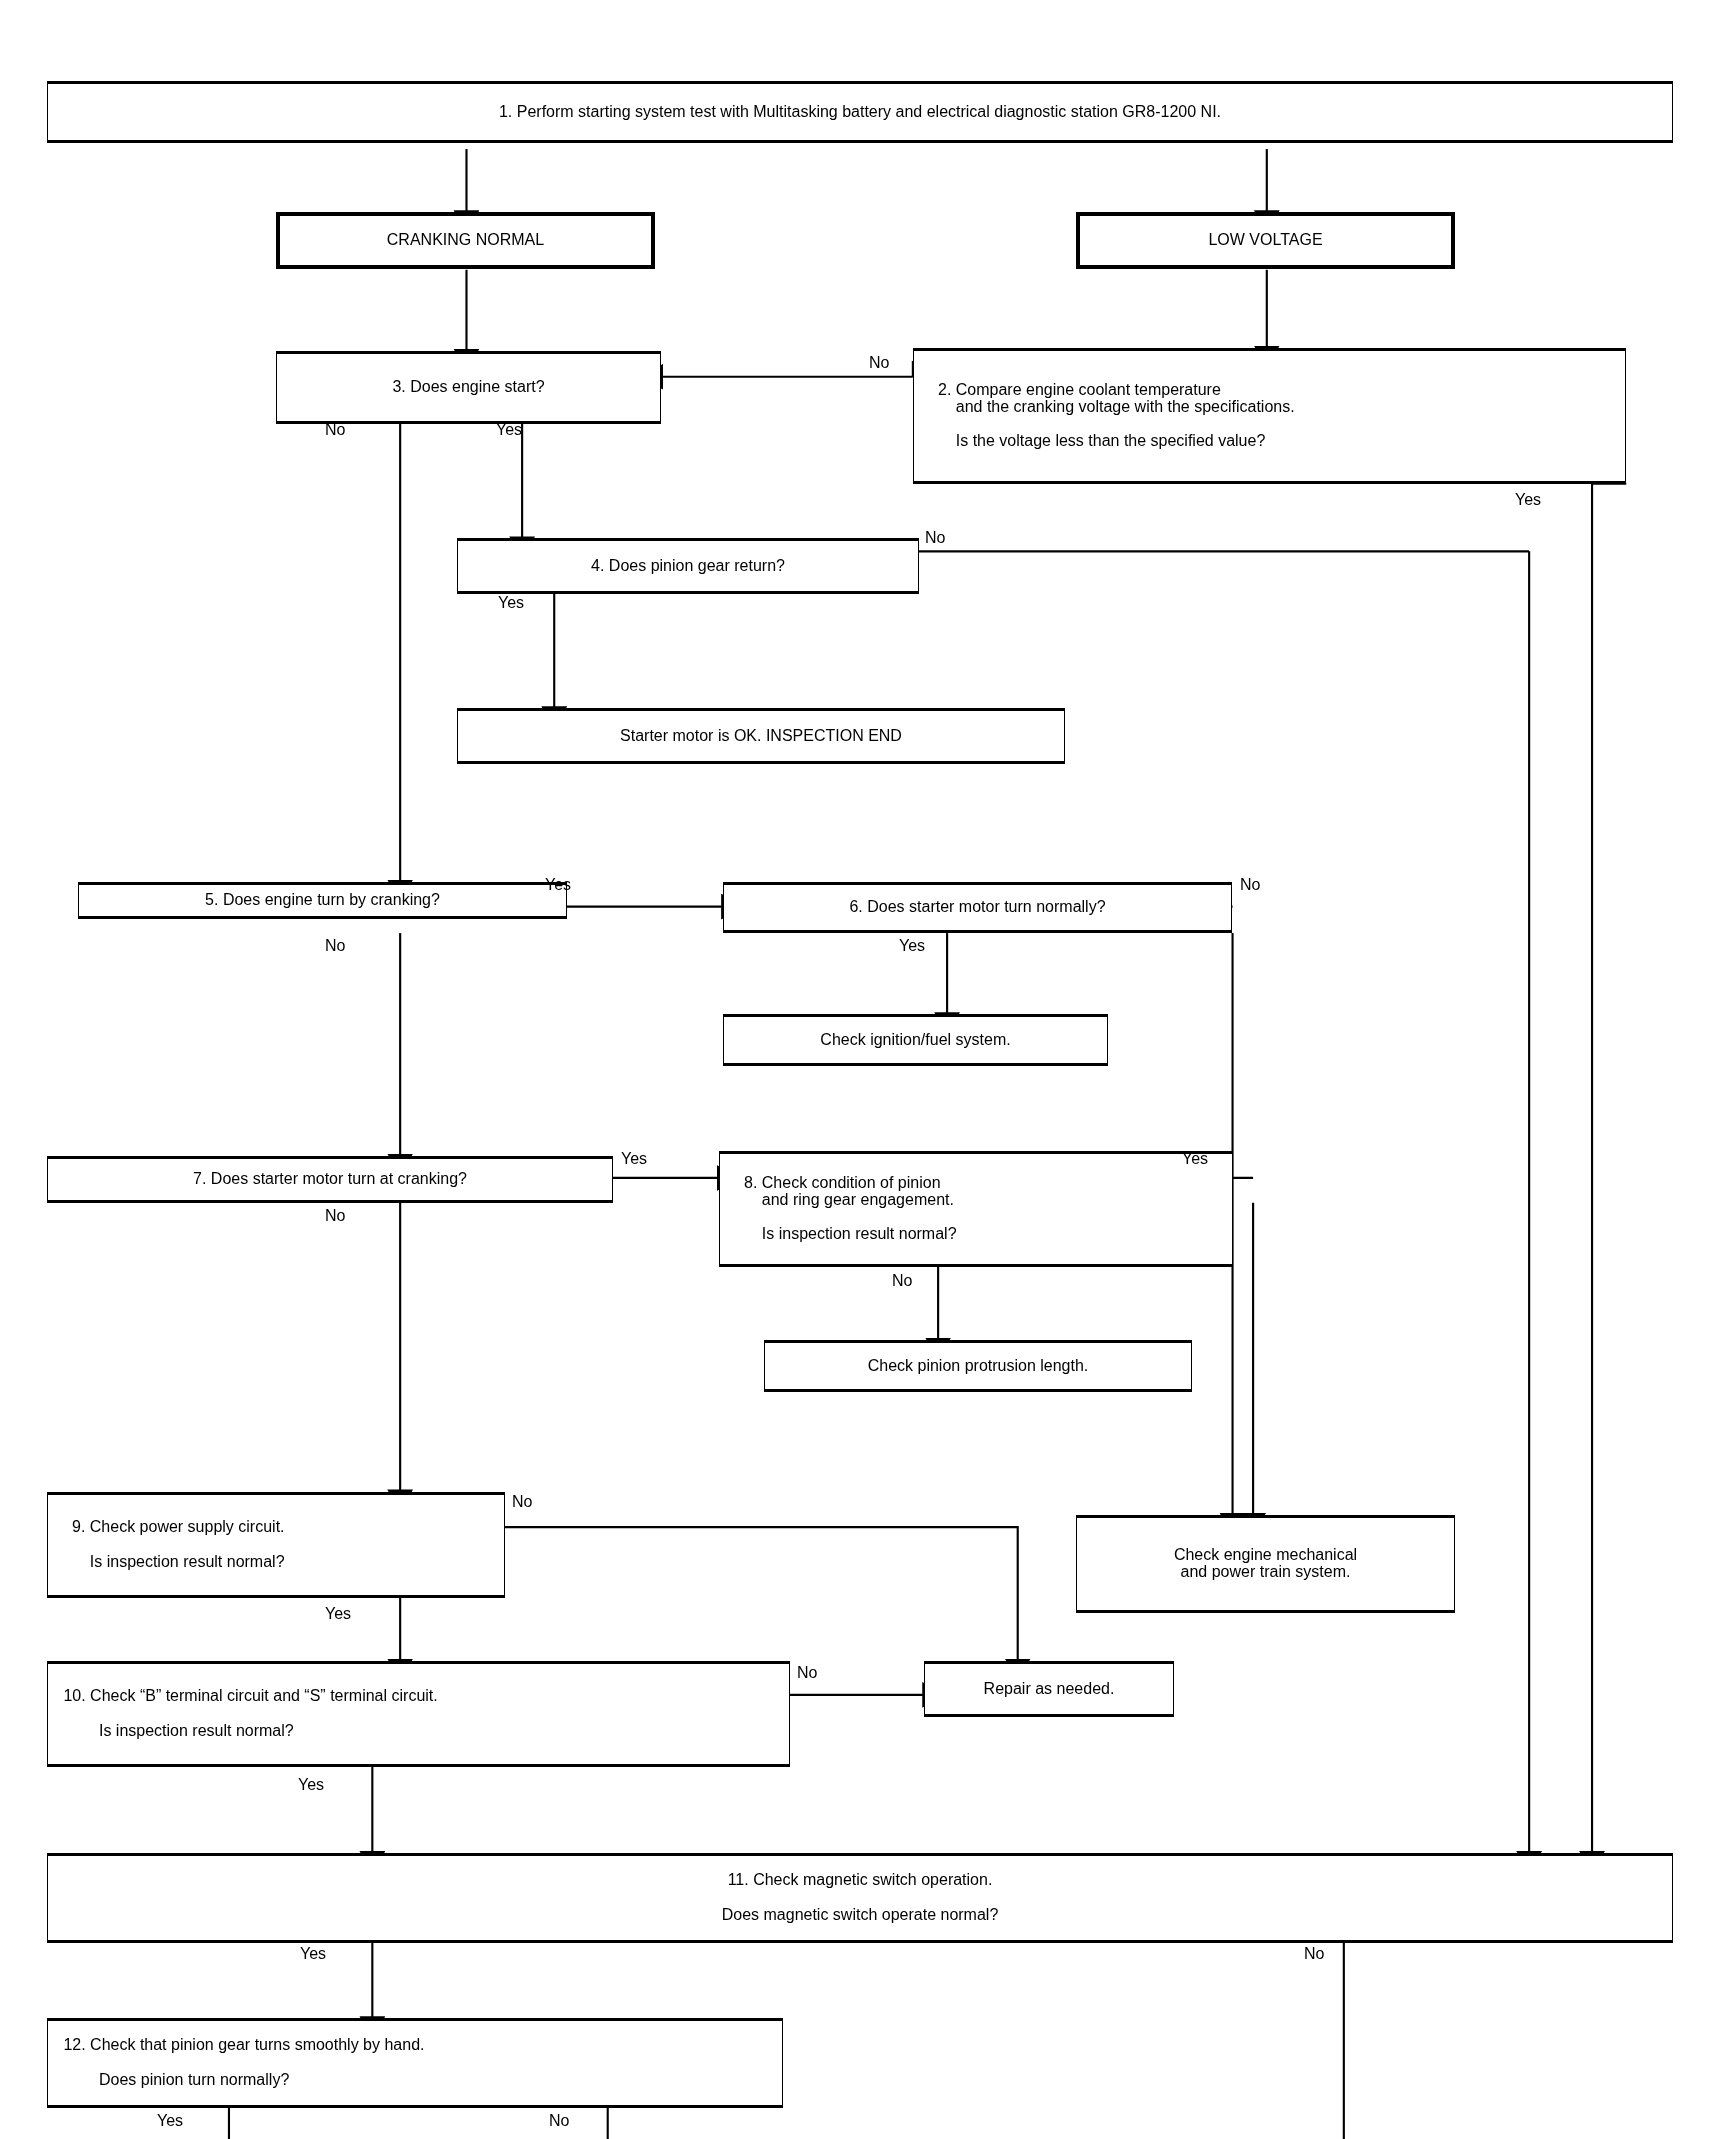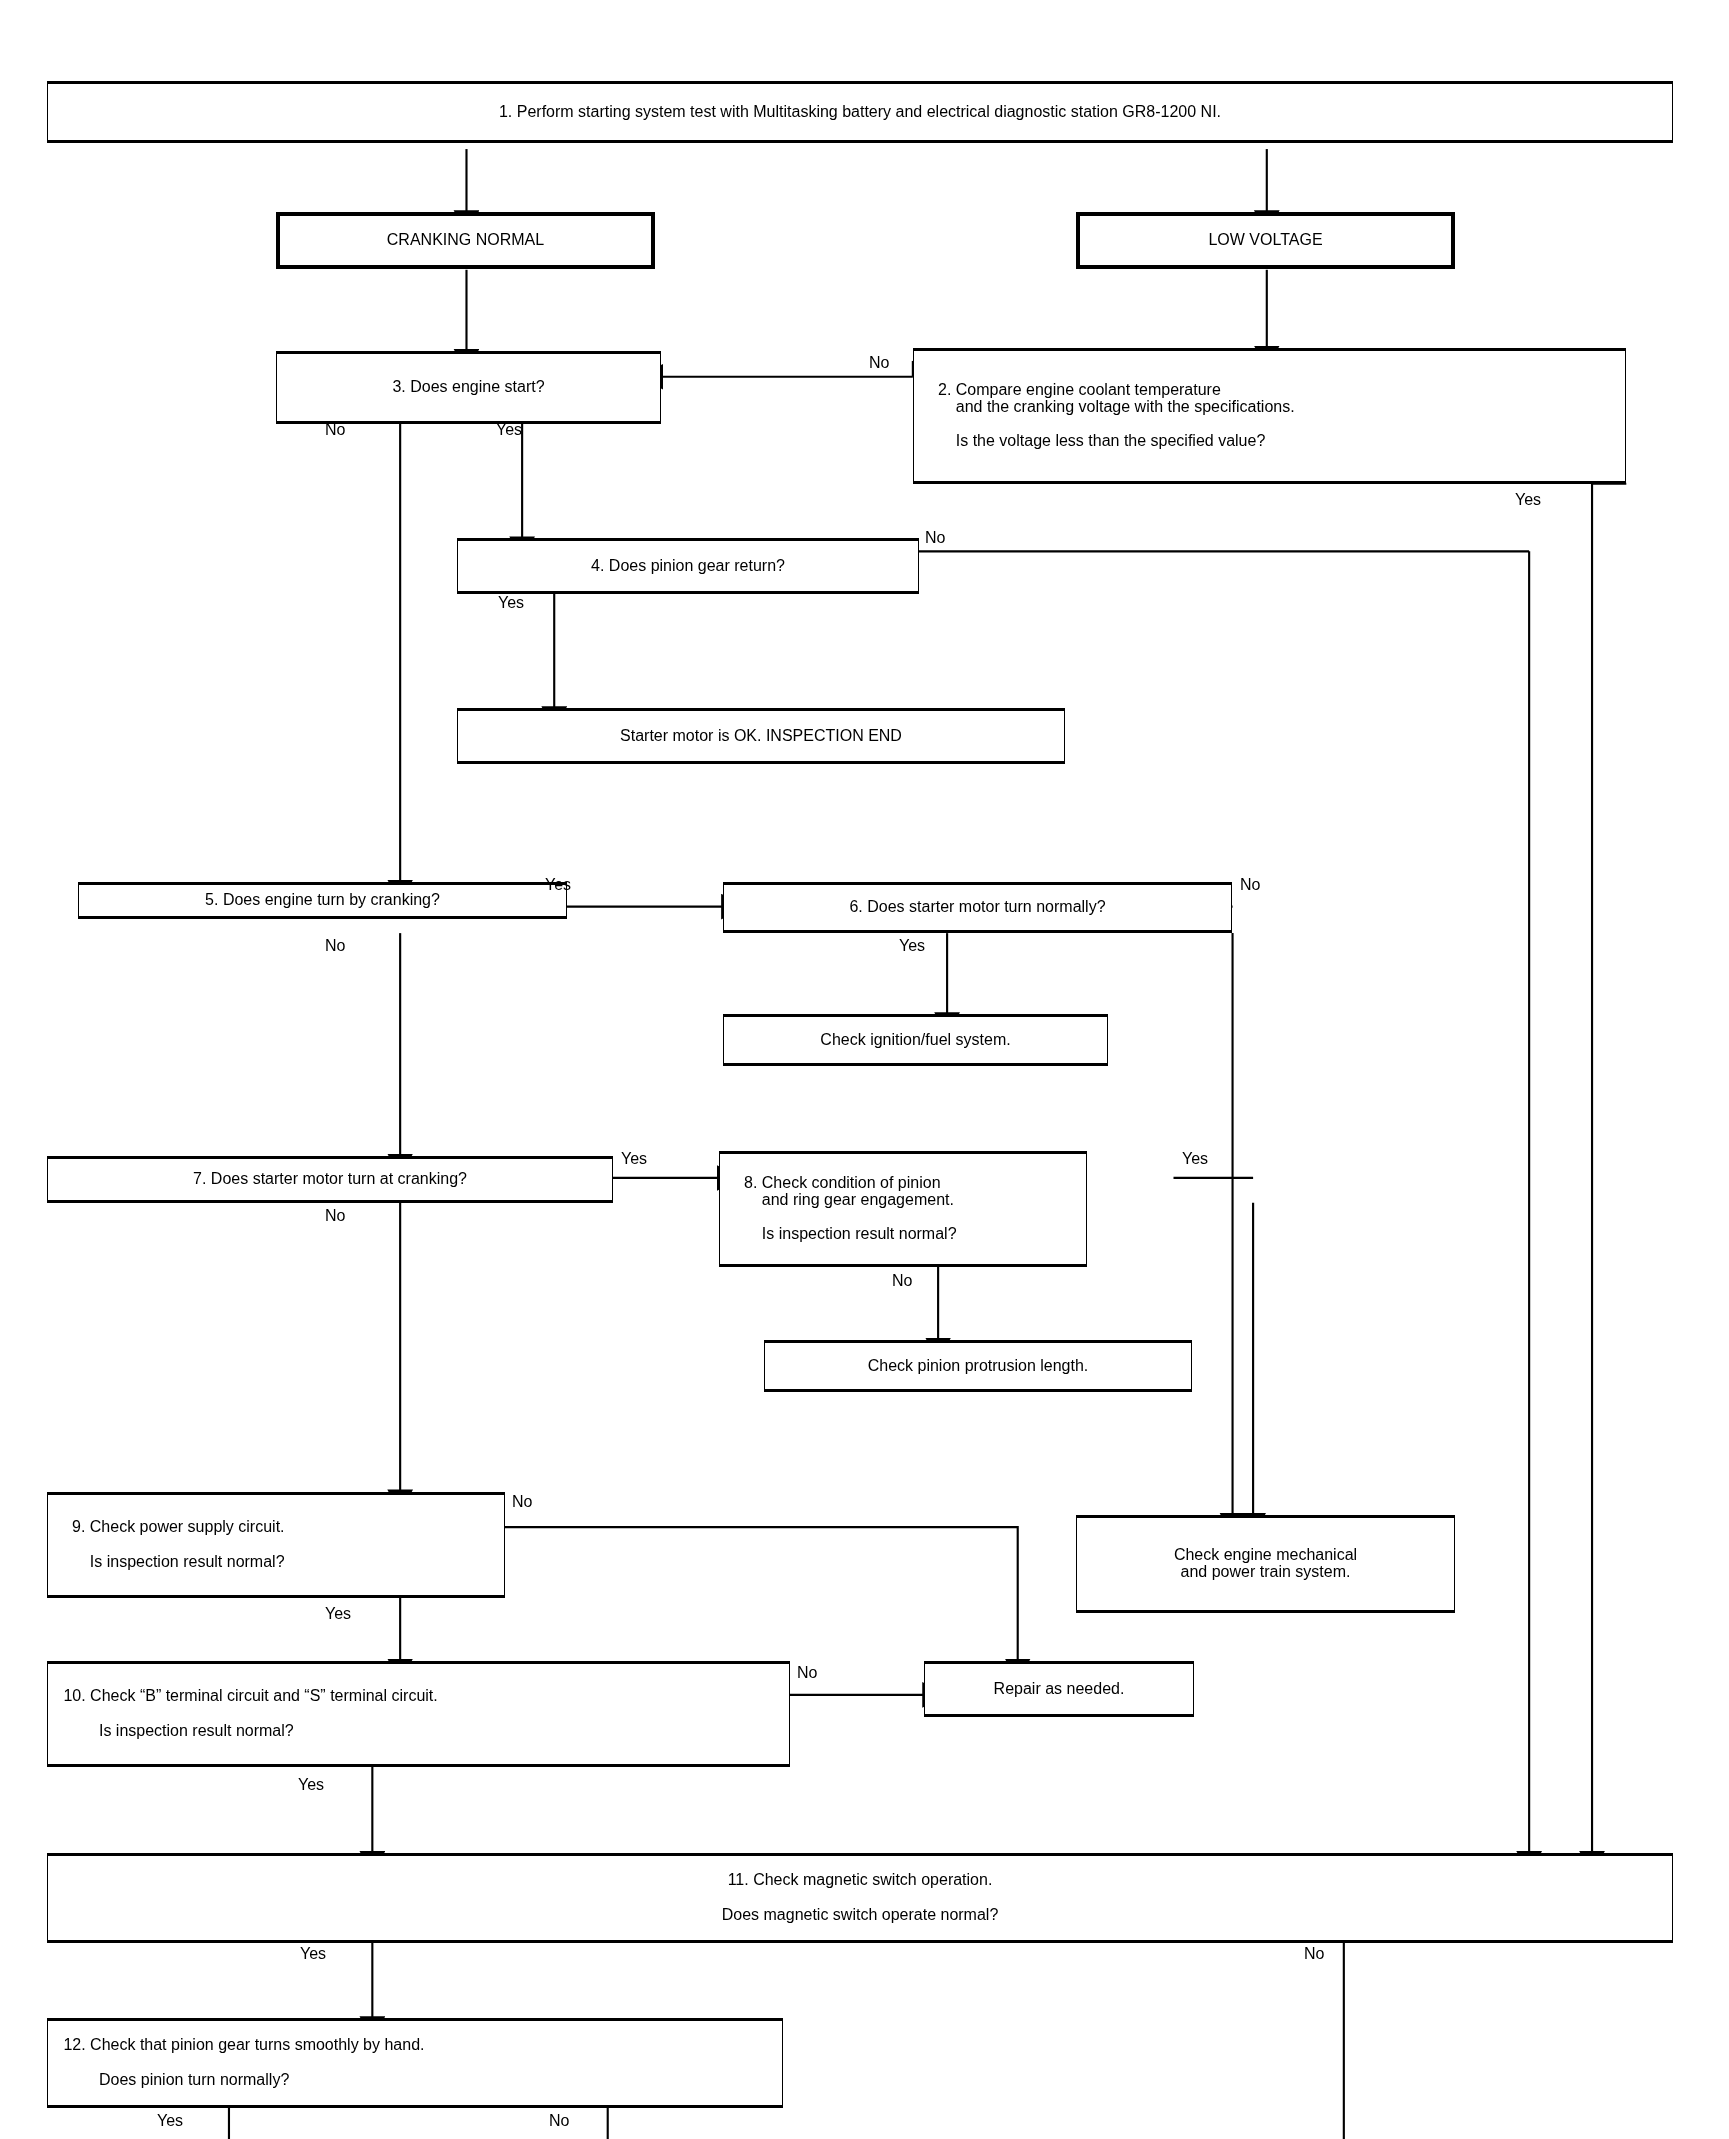--- a/index.html
+++ b/index.html
@@ -169,21 +169,21 @@
   </div>
 
   <div class="node center" style="left:723px; top:1014px; width:385px; height:52px;">
     <div class="ln">Check ignition/fuel system.</div>
   </div>
 
   <div class="node center" style="left:47px; top:1156px; width:566px; height:47px;">
     <div class="ln">7. Does starter motor turn at cranking?</div>
   </div>
 
-  <div class="node left" style="left:719px; top:1151px; width:368px; height:116px;">
+  <div class="node left" style="left:719px; top:1151px; width:514px; height:116px;">
     <div class="ln">8. Check condition of pinion</div>
     <div class="ln">    and ring gear engagement.</div>
     <div class="gap"></div>
     <div class="ln">    Is inspection result normal?</div>
   </div>
 
   <div class="node center" style="left:723px; top:1340px; width:428px; height:52px;margin-left:41px;">
     <div class="ln">Check pinion protrusion length.</div>
   </div>
 
@@ -197,21 +197,21 @@
     <div class="ln">Check engine mechanical</div>
     <div class="ln">and power train system.</div>
   </div>
 
   <div class="node pad-sm" style="left:47px; top:1661px; width:743px; height:106px;">
     <div class="ln">10. Check “B” terminal circuit and “S” terminal circuit.</div>
     <div class="gap"></div>
     <div class="ln">        Is inspection result normal?</div>
   </div>
 
-  <div class="node center" style="left:924px; top:1661px; width:270px; height:56px;">
+  <div class="node center" style="left:924px; top:1661px; width:250px; height:56px;">
     <div class="ln">Repair as needed.</div>
   </div>
 
   <div class="node center" style="left:47px; top:1853px; width:1626px; height:90px;">
     <div class="ln">11. Check magnetic switch operation.</div>
     <div class="gap"></div>
     <div class="ln">Does magnetic switch operate normal?</div>
   </div>
 
   <div class="node pad-sm" style="left:47px; top:2018px; width:736px; height:90px;">

